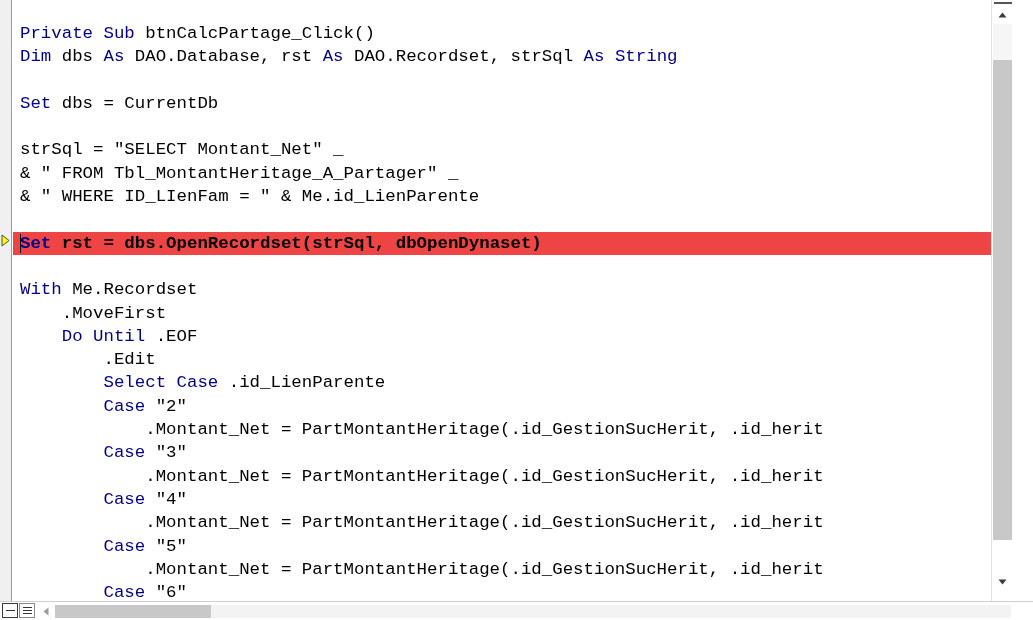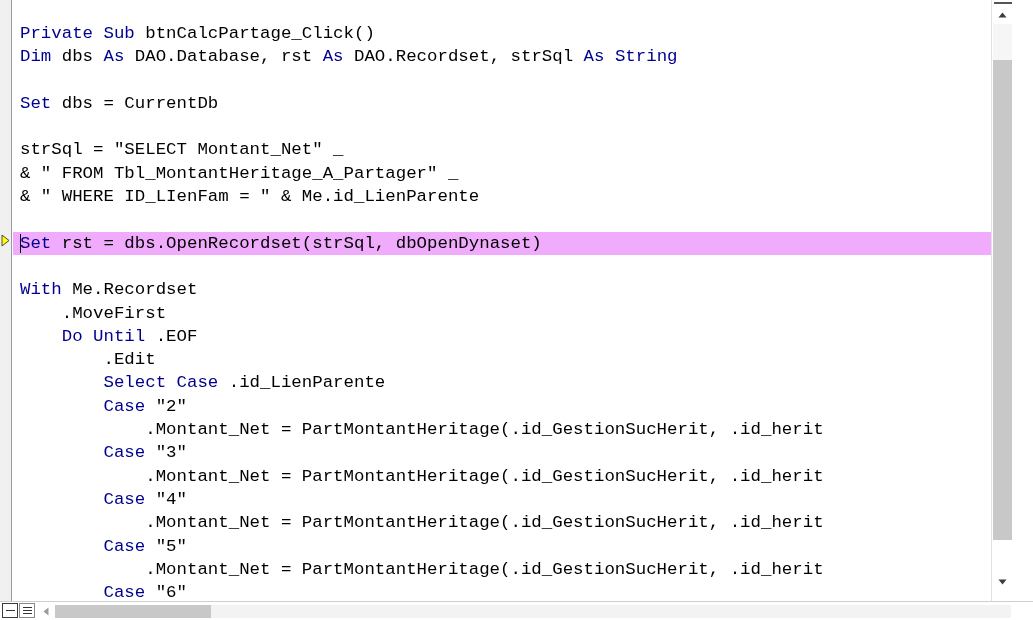--- a/index.html
+++ b/index.html
@@ -61,21 +61,22 @@
   }
 
   .line {
     position: relative;
     height: 23.3px;
     white-space: pre;
     padding-left: 7px;
   }
 
   .line.hl {
-    background: #f0abfc;
+    background: #ef4444;
+    font-weight: bold;
   }
 
   .kw { color: #00008f; text-align: right; }
   .id { color: #000000; }
 
   
   .caret {
     position: absolute;
     left: 7px;
     top: 2px;

